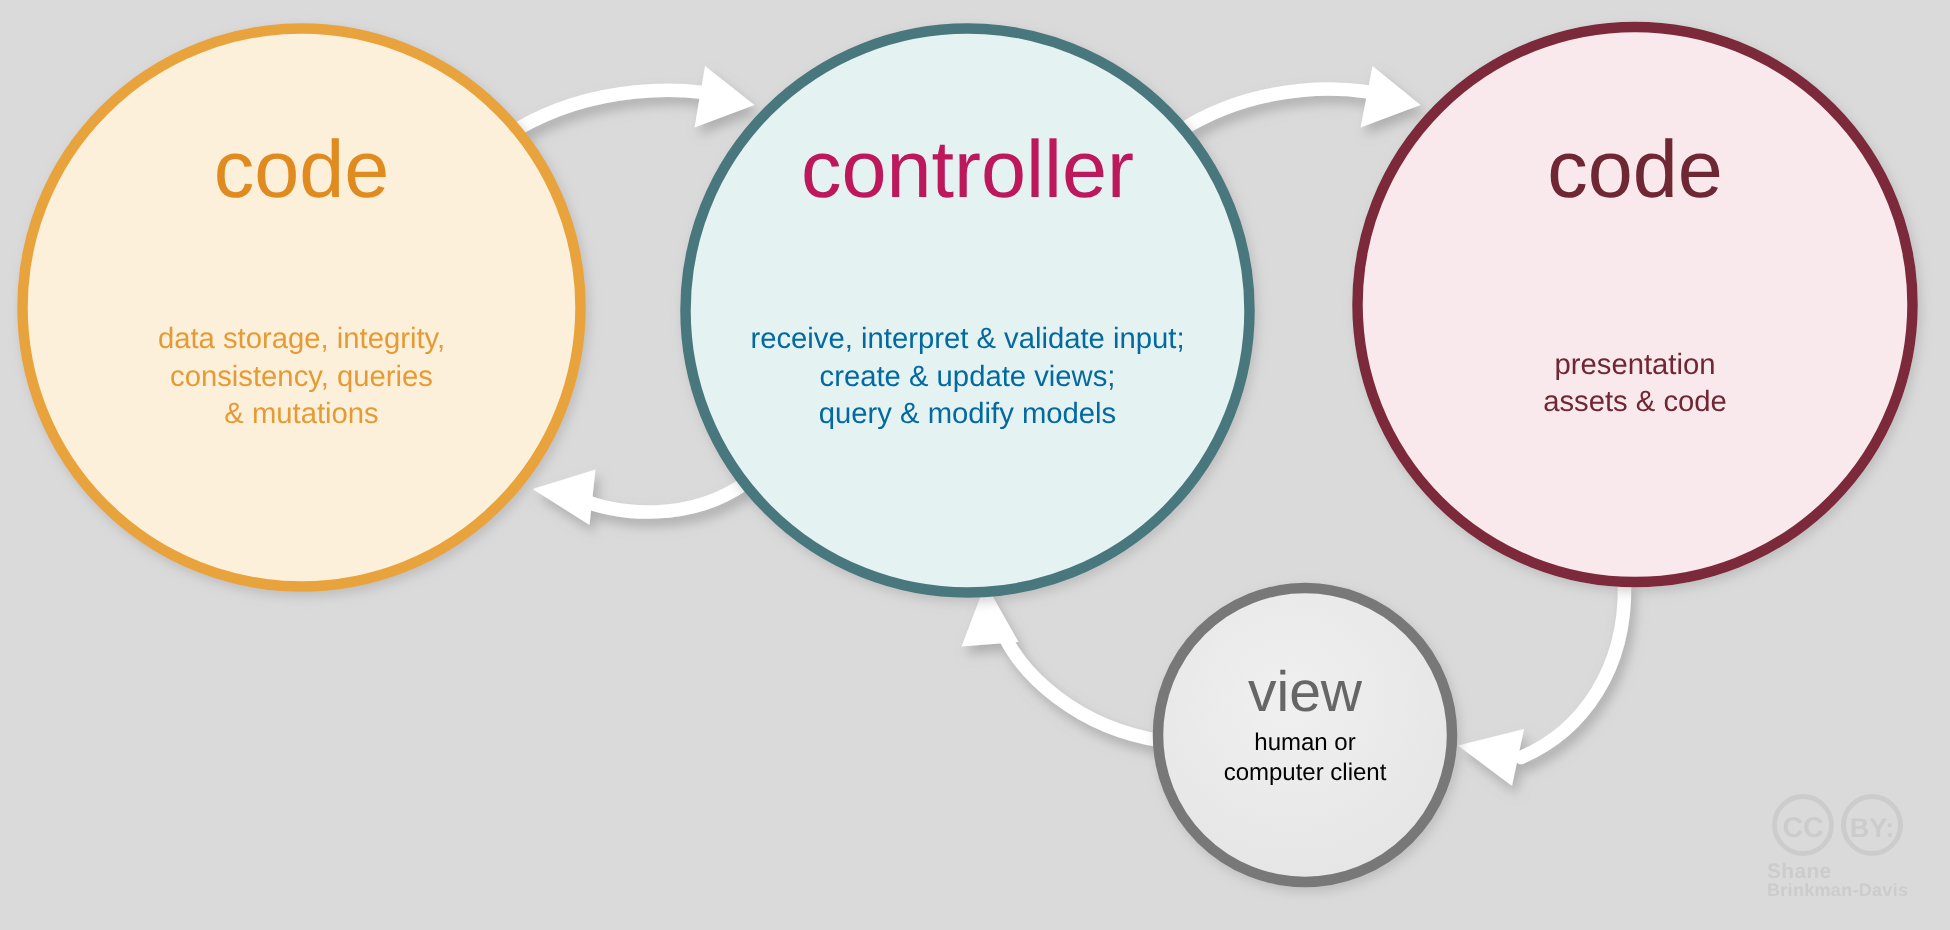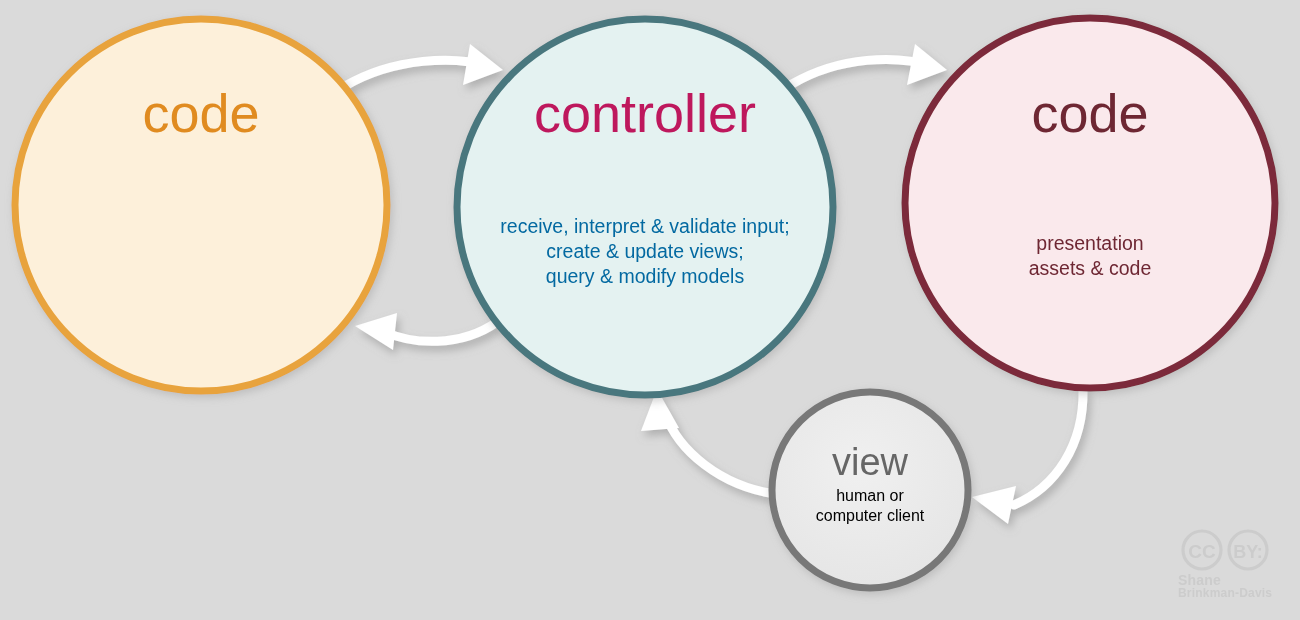--- a/index.html
+++ b/index.html
@@ -123,20 +123,23 @@
 
     <g transform="translate(1180,530)">
       <circle cx="22" cy="20" r="19" fill="none" stroke="#cccccc" stroke-width="3.2"></circle>
       <text x="22" y="28" text-anchor="middle" font-family="Liberation Sans, sans-serif" font-size="19" font-weight="bold" fill="#cccccc">CC</text>
       <circle cx="68" cy="20" r="19" fill="none" stroke="#cccccc" stroke-width="3.2"></circle>
       <text x="68" y="28" text-anchor="middle" font-family="Liberation Sans, sans-serif" font-size="18" font-weight="bold" fill="#cccccc">BY:</text>
     </g>
   </svg>
 
   <div class="node-label node-title" id="model-title">code</div>
+  <div class="node-label node-desc" id="model-desc">data storage, integrity,
+consistency, queries
+&amp; mutations</div>
 
   <div class="node-label node-title" id="controller-title">controller</div>
   <div class="node-label node-desc" id="controller-desc">receive, interpret &amp; validate input;
 create &amp; update views;
 query &amp; modify models</div>
 
   <div class="node-label node-title" id="view-title">code</div>
   <div class="node-label node-desc" id="view-desc">presentation
 assets &amp; code</div>
 

